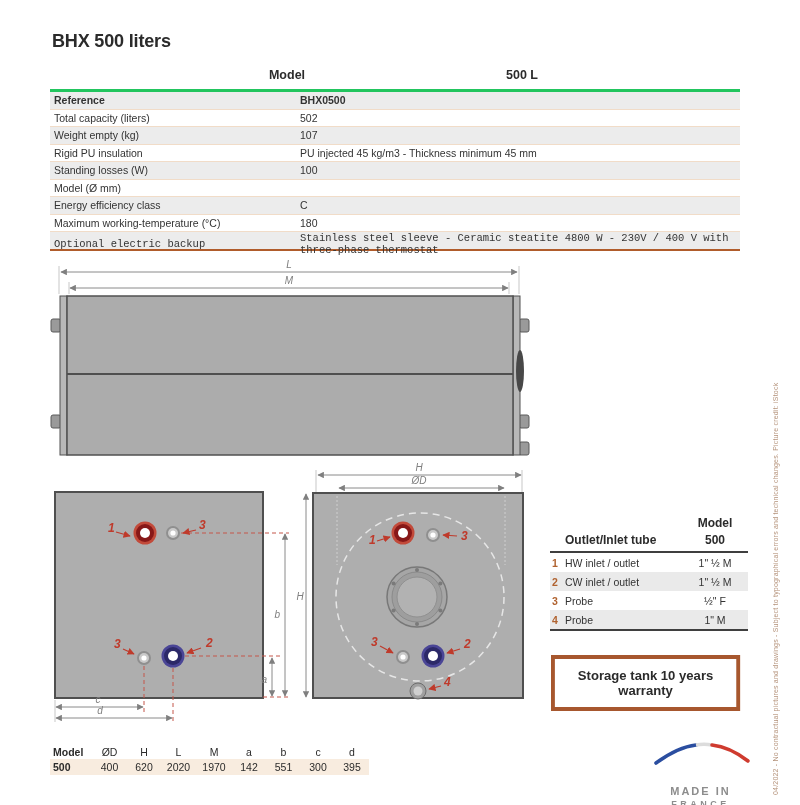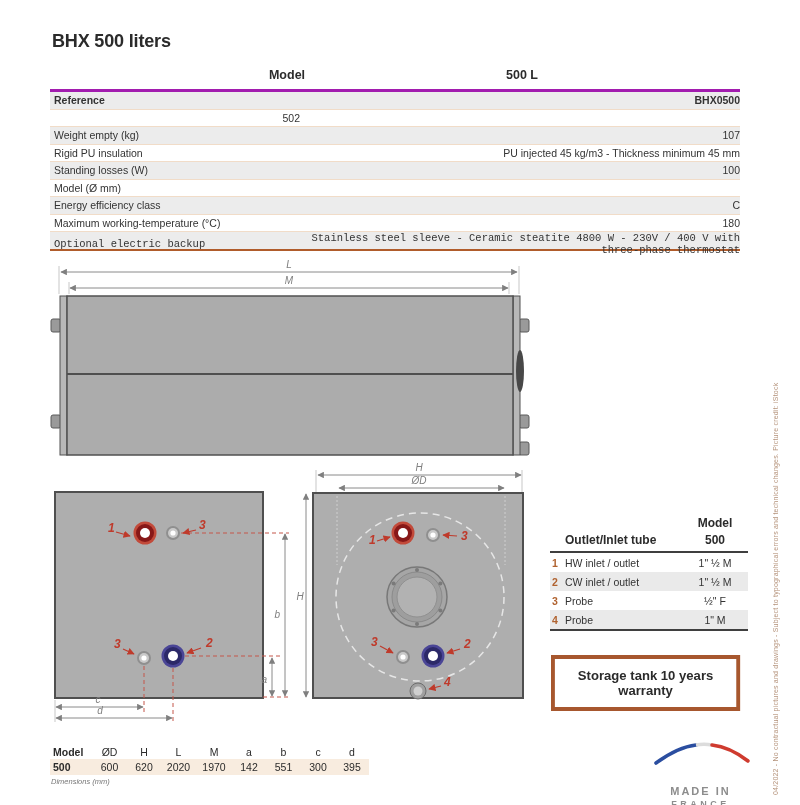--- a/index.html
+++ b/index.html
@@ -8,27 +8,27 @@
 
   
   .title{position:absolute;left:52px;top:30px;font-size:19px;font-weight:700;color:#2b2b2b;
          transform:scaleX(.95);transform-origin:left center;letter-spacing:-.2px;}
 
   
   .spec{position:absolute;left:50px;top:68px;width:690px;}
   .spec-header{position:relative;height:21px;font-size:12.5px;font-weight:700;color:#2b2b2b;}
   .spec-header .h-model{position:absolute;left:237px;transform:translateX(-50%);}
   .spec-header .h-value{position:absolute;left:472px;transform:translateX(-50%);}
-  .spec-body{border-top:3px solid #a21caf;border-bottom:2px solid #b05c2b;}
+  .spec-body{border-top:3px solid #22c55e;border-bottom:2px solid #b05c2b;}
   .spec-row{display:grid;grid-template-columns:250px 1fr;align-items:center;height:16.5px;
             font-size:10.5px;color:#333;border-bottom:1px solid #f1dcc8;}
   .spec-row:last-child{border-bottom:none;font-family:Liberation Mono, monospace;}
   .spec-row:nth-child(odd){background:#ececec;}
   .spec-row .lbl{padding-left:4px;}
-  .spec-row .val{text-align:right;}
+  .spec-row .val{text-align:left;}
   .spec-row.bold{font-weight:700;}
 
   
   .dwg{position:absolute;}
   .dim{stroke:#8a8a8a;stroke-width:1;}
   .ext{stroke:#b9b9b9;stroke-width:.8;}
   .dimtext{font-style:italic;font-size:10px;fill:#7f7f7f;}
   .redlbl{font-style:italic;font-weight:700;font-size:12px;fill:#bf3a2b;}
   .reddash{stroke:#c4574a;stroke-width:1;stroke-dasharray:4 3;}
   .redarrow{stroke:#bf3a2b;stroke-width:1.2;}
@@ -87,20 +87,21 @@
     <div class="spec-header">
       <span class="h-model">Model</span>
       <span class="h-value">500 L</span>
     </div>
     <div class="spec-body">
       <div class="spec-row bold">
         <span class="lbl">Reference</span>
         <span class="val">BHX0500</span>
       </div>
       <div class="spec-row">
+        <span class="lbl">Total capacity (liters)</span>
         <span class="val">502</span>
       </div>
       <div class="spec-row">
         <span class="lbl">Weight empty (kg)</span>
         <span class="val">107</span>
       </div>
       <div class="spec-row">
         <span class="lbl">Rigid PU insulation</span>
         <span class="val">PU injected 45 kg/m3 - Thickness minimum 45 mm</span>
       </div>
@@ -325,30 +326,29 @@
       <span>H</span>
       <span>L</span>
       <span>M</span>
       <span>a</span>
       <span>b</span>
       <span>c</span>
       <span>d</span>
     </div>
     <div class="d-row d-data">
       <span>500</span>
-      <span>600</span>
+      <span>400</span>
       <span>620</span>
       <span>2020</span>
       <span>1970</span>
       <span>142</span>
       <span>551</span>
       <span>300</span>
       <span>395</span>
     </div>
-    <div class="d-note">Dimensions (mm)</div>
   </div>
 
   <div class="madein">
     <svg width="105" height="26" viewBox="0 0 105 26">
       <path d="M8,22 Q30,6 48,4" stroke="#2b4ea0" stroke-width="3.6" fill="none" stroke-linecap="round"></path>
       <path d="M48,4 Q56,2.6 64,4" stroke="#dcdcdc" stroke-width="3.6" fill="none"></path>
       <path d="M64,4 Q82,6 100,20" stroke="#cf3b2f" stroke-width="3.6" fill="none" stroke-linecap="round"></path>
     </svg>
     <div class="mi-1">MADE IN</div>
     <div class="mi-2">FRANCE</div>

